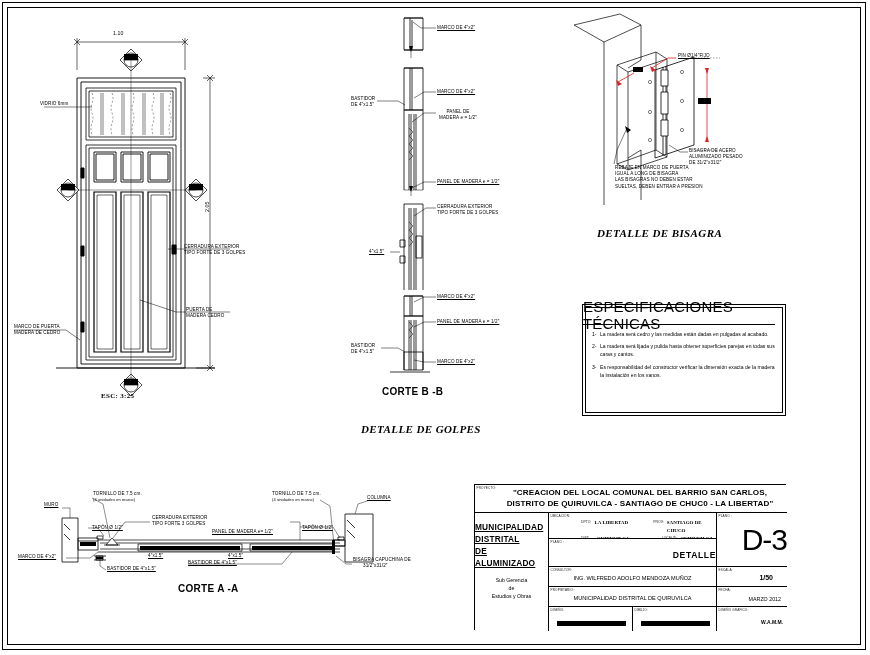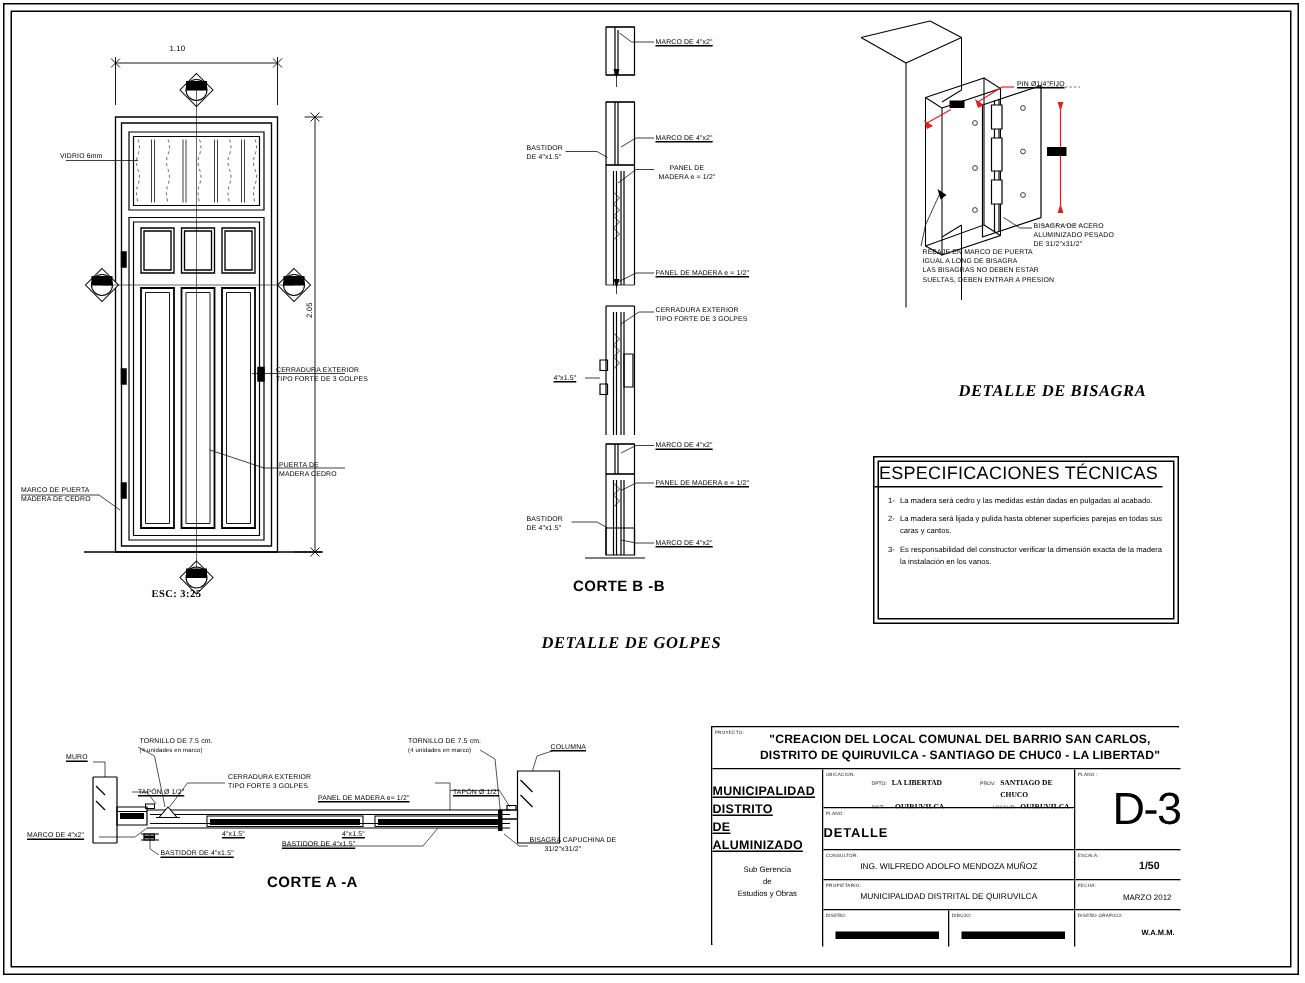--- a/index.html
+++ b/index.html
@@ -92,21 +92,21 @@
     left: 2px; top: 2px; right: 2px; bottom: 2px;
     border: 0.8px solid #000;
     box-sizing: border-box;
   }
   #specs .hdr {
     position: absolute;
     left: 0; top: 0; right: 10px;
     height: 19px;
     border-bottom: 1.2px solid #000;
     display: flex; align-items: center; justify-content: center;
-    font-size: 12px;
+    font-size: 15px;
     letter-spacing: 0.2px;
   }
   #specs ol {
     list-style: none;
     margin: 0;
     padding: 7px 8px 0 9px;
     position: absolute;
     top: 19px; left: 0; right: 0;
   }
   #specs li {
@@ -172,21 +172,21 @@
   }
   #tb-ubi .row { display: flex; }
   #tb-ubi .k { width: 16px; color: #222; font-size: 3.4px; padding-top: 1px; }
   #tb-ubi .v { font-family: "Liberation Serif", serif; font-weight: bold; font-size: 5px; width: 58px; }
   #tb-ubi .k2 { width: 24px; color: #222; font-size: 3.4px; padding-top: 1px; text-align: right; padding-right: 3px;}
   #tb-ubi .v2 { font-family: "Liberation Serif", serif; font-weight: bold; font-size: 5px; }
 
   #tb-plano { left: 74px; top: 54px; width: 168px; height: 28px; border-width: 0 1.2px 1.2px 0; }
   #tb-plano .big {
     position: absolute; left: 0; right: 0; top: 11px;
-    text-align: left; font-size: 8.6px; font-weight: bold; letter-spacing: 0.6px;
+    text-align: right; font-size: 8.6px; font-weight: bold; letter-spacing: 0.6px;
   }
 
   #tb-dnum { left: 242px; top: 28px; width: 70px; height: 54px; border-width: 0 0 1.2px 0; }
   #tb-dnum .big {
     position: absolute; left: 0; right: 0; top: 10px;
     text-align: right; font-size: 30px; font-weight: normal; letter-spacing: -1px;
     font-family: "Liberation Sans", sans-serif;
   }
 
   #tb-consultor { left: 74px; top: 82px; width: 168px; height: 20px; border-width: 0 1.2px 1.2px 0; }
@@ -568,21 +568,21 @@
     <span>ALUMINIZADO PESADO</span><br>
     <span>DE 31/2"x31/2"</span>
   </div>
   <div class="lbl" style="left:615px; top:165px;">
     <span class="u">REBAJE EN MARCO DE PUERTA</span><br>
     <span>IGUAL A LONG DE BISAGRA</span><br>
     <span>LAS BISAGRAS NO DEBEN ESTAR</span><br>
     <span>SUELTAS, DEBEN ENTRAR A PRESION</span>
   </div>
 
-  <div class="title-italic" style="left:639px; top:227px;margin-top:28px;"><span>DETALLE DE BISAGRA</span></div>
+  <div class="title-italic" style="left:597px; top:227px;"><span>DETALLE DE BISAGRA</span></div>
 
   <div id="specs">
     <div class="inner"></div>
     <div class="hdr">ESPECIFICACIONES TÉCNICAS</div>
     <ol>
       <li><span class="n">1-</span><span>La madera será cedro y las medidas están dadas en pulgadas al acabado.</span></li>
       <li><span class="n">2-</span><span>La madera será lijada y pulida hasta obtener superficies parejas en todas sus caras y cantos.</span></li>
       <li><span class="n">3-</span><span>Es responsabilidad del constructor verificar la dimensión exacta de la madera la instalación en los vanos.</span></li>
     </ol>
   </div>
@@ -706,21 +706,21 @@
       <span class="tb-tag">PROYECTO:</span>
       <div class="ptxt">
         <span>"CREACION DEL LOCAL COMUNAL DEL BARRIO SAN CARLOS,</span><br>
         <span>DISTRITO DE QUIRUVILCA - SANTIAGO DE CHUC0 - LA LIBERTAD"</span>
       </div>
     </div>
 
     <div class="tb-cell" id="tb-muni">
       <div class="m1">
         <span>MUNICIPALIDAD</span><br>
-        <span>DISTRITO</span><br>
+        <span>DISTRITAL</span><br>
         <span>DE ALUMINIZADO</span>
       </div>
       <div class="m2">
         <span>Sub Gerencia</span><br>
         <span>de</span><br>
         <span>Estudios y Obras</span>
       </div>
     </div>
 
     <div class="tb-cell" id="tb-ubi">

